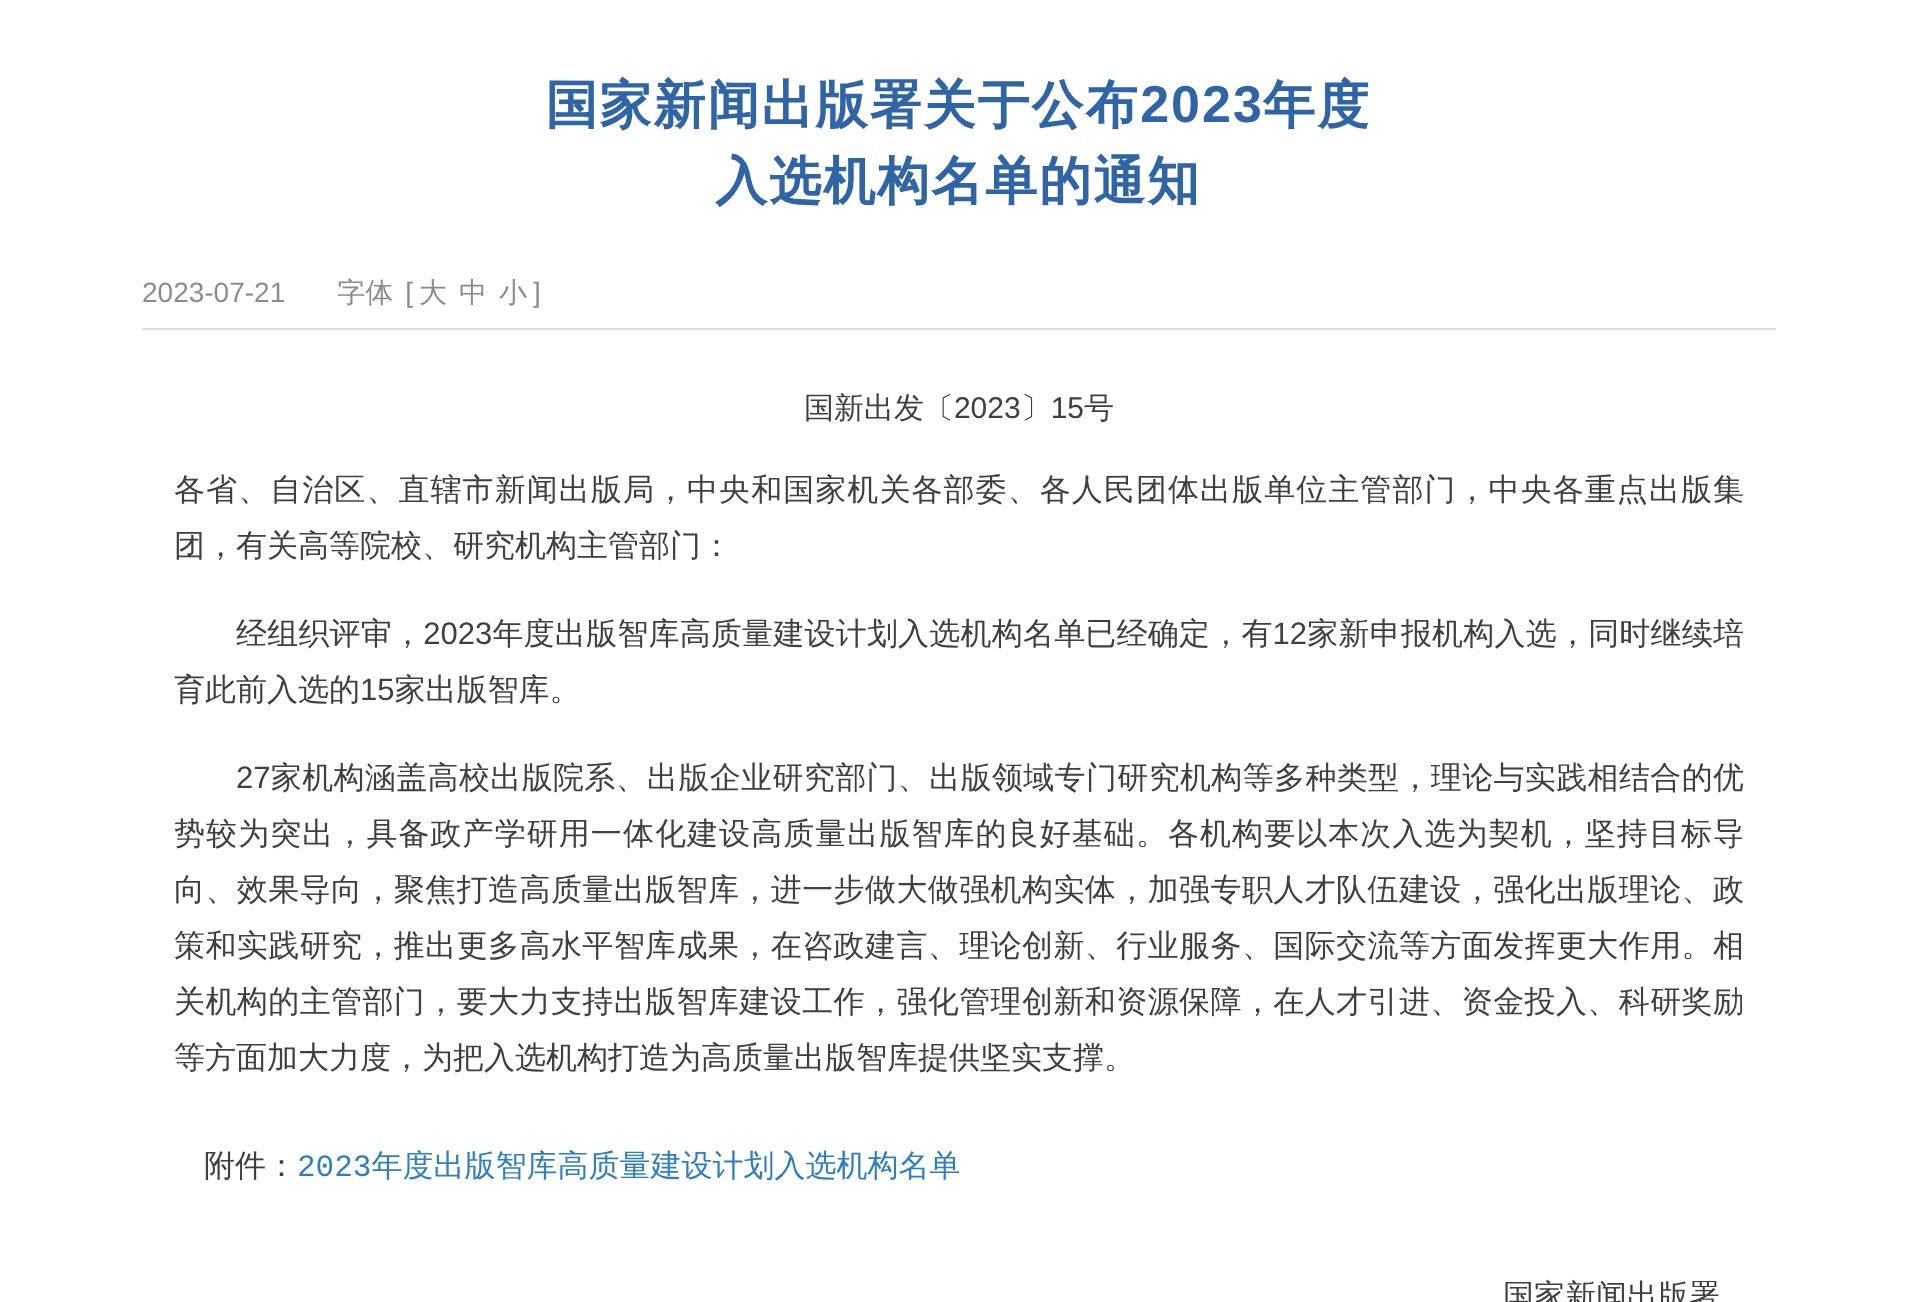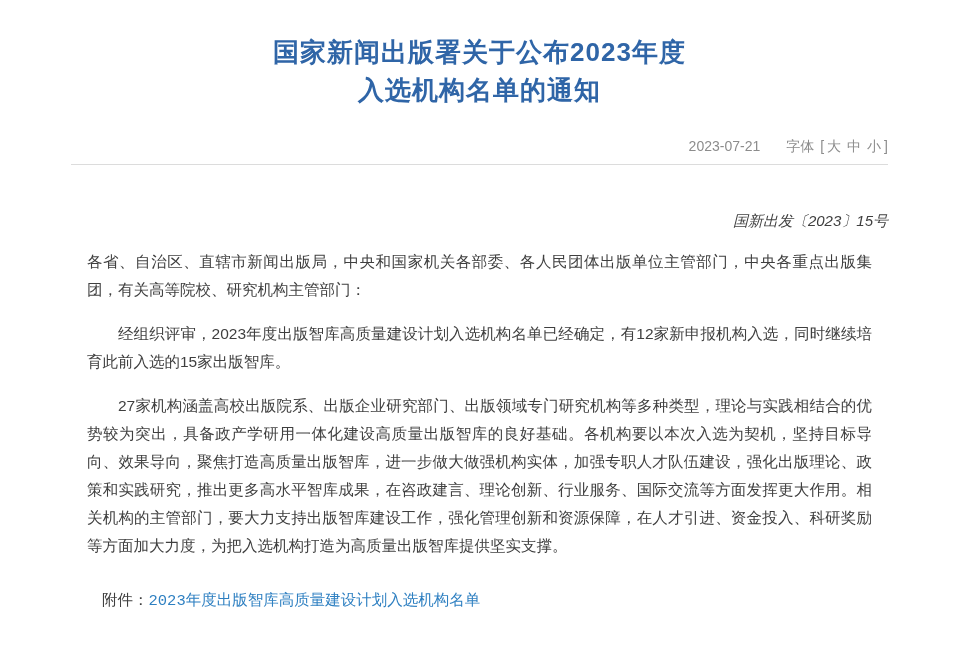--- a/index.html
+++ b/index.html
@@ -23,47 +23,46 @@
     color: #2f65a7;
     font-size: 26px;
     line-height: 38px;
     font-weight: 600;
     letter-spacing: 1px;
   }
   .doc-title .tl { display: block; }
   
   .meta-bar {
     margin-top: 27px;
-    text-align: right;
+    text-align: left;
     color: #8c8c8c;
     font-size: 14px;
     line-height: 20px;
   }
   .meta-bar .date { margin-right: 26px; }
   .meta-bar .fs-label { margin-right: 6px; }
   .meta-bar a {
     color: #8c8c8c;
     text-decoration: none;
     cursor: pointer;
     margin: 0 3px;
   }
   .meta-bar .bracket { color: #8c8c8c; }
   .divider {
     margin-top: 8px;
     border-bottom: 1px solid #dcdcdc;
     height: 0;
   }
   
   .doc-number {
-    margin-top: 45px;
-    text-align: right;
+    margin-top: 29px;
+    text-align: center;
     color: #3f3f3f;
     font-size: 15px;
     line-height: 22px;
-    font-style: italic;
   }
   
   .body-text {
     margin-top: 12px;
     color: #3f3f3f;
     font-size: 15.5px;
     line-height: 28px;
     text-align: justify;
   }
   .para { margin: 16px; }

